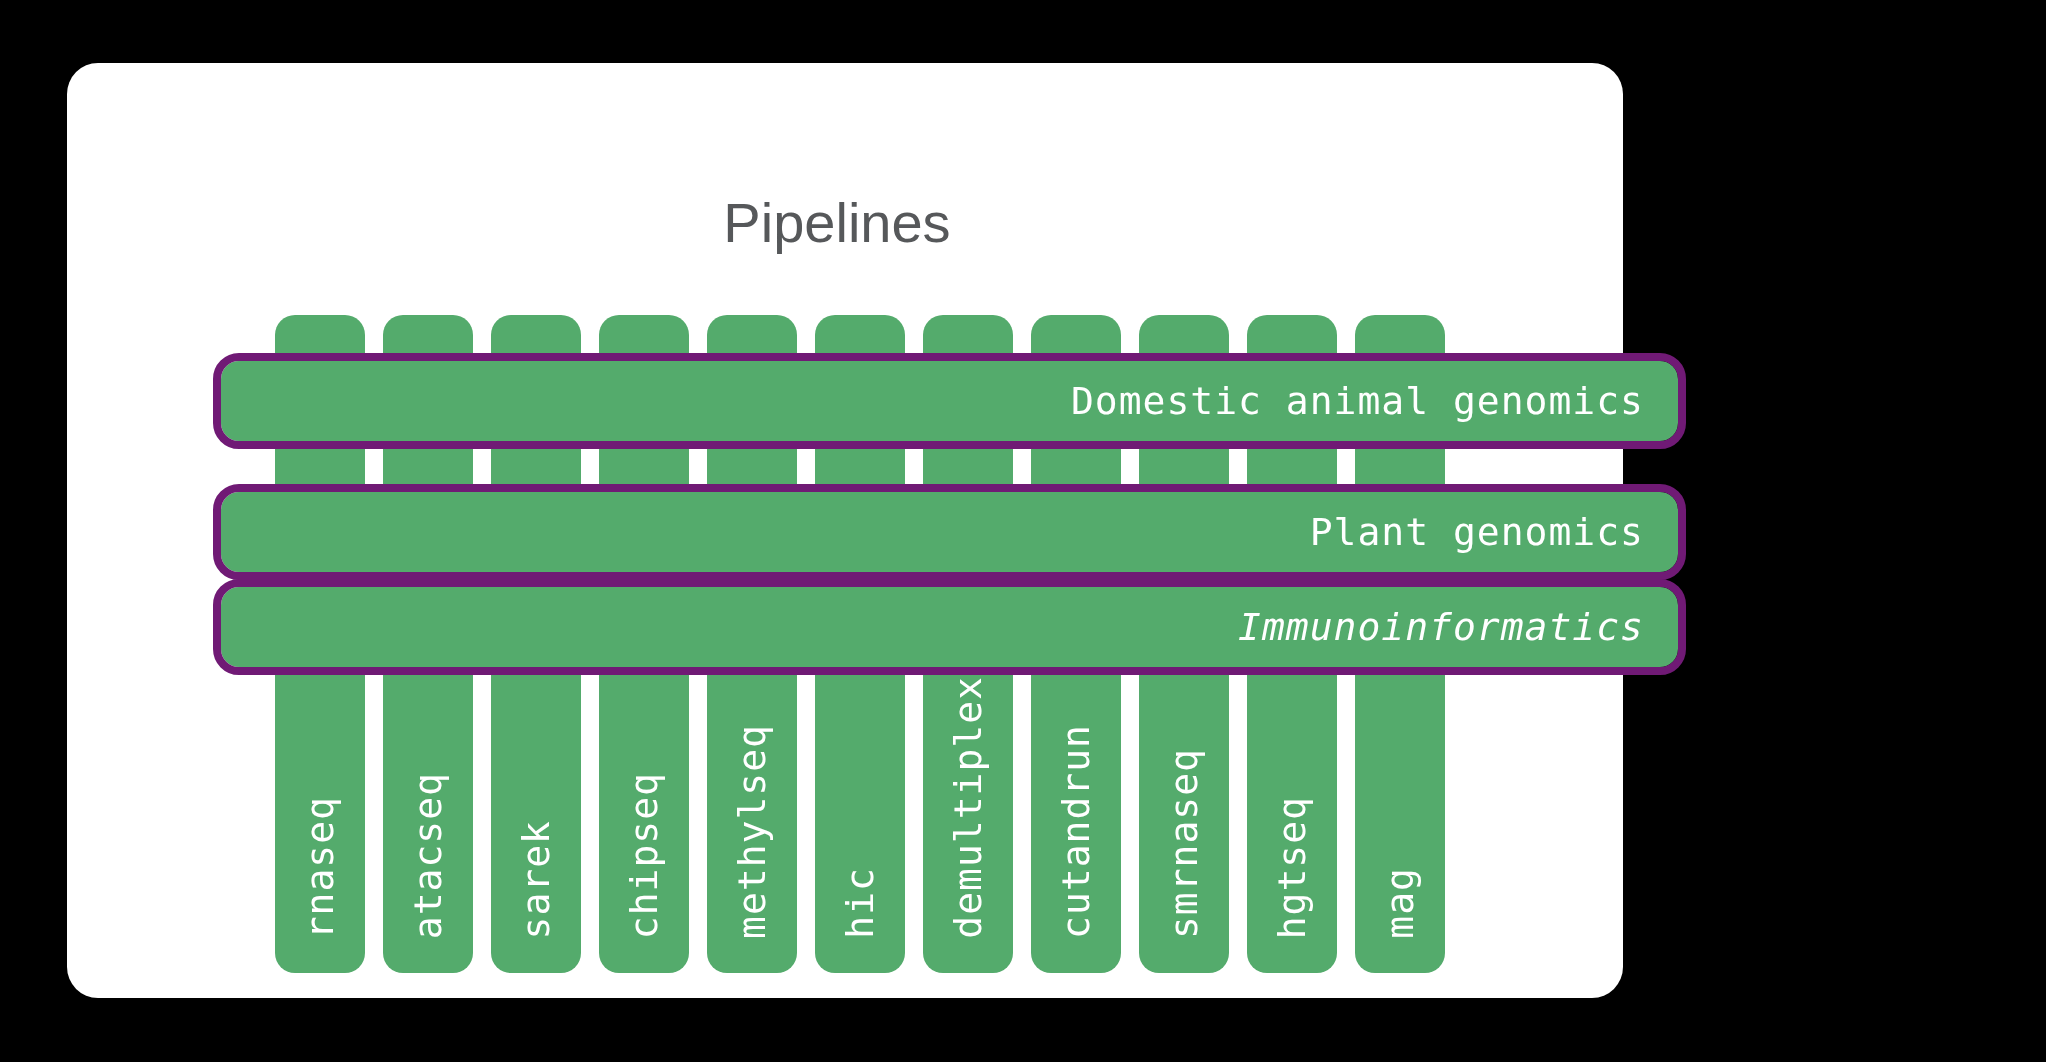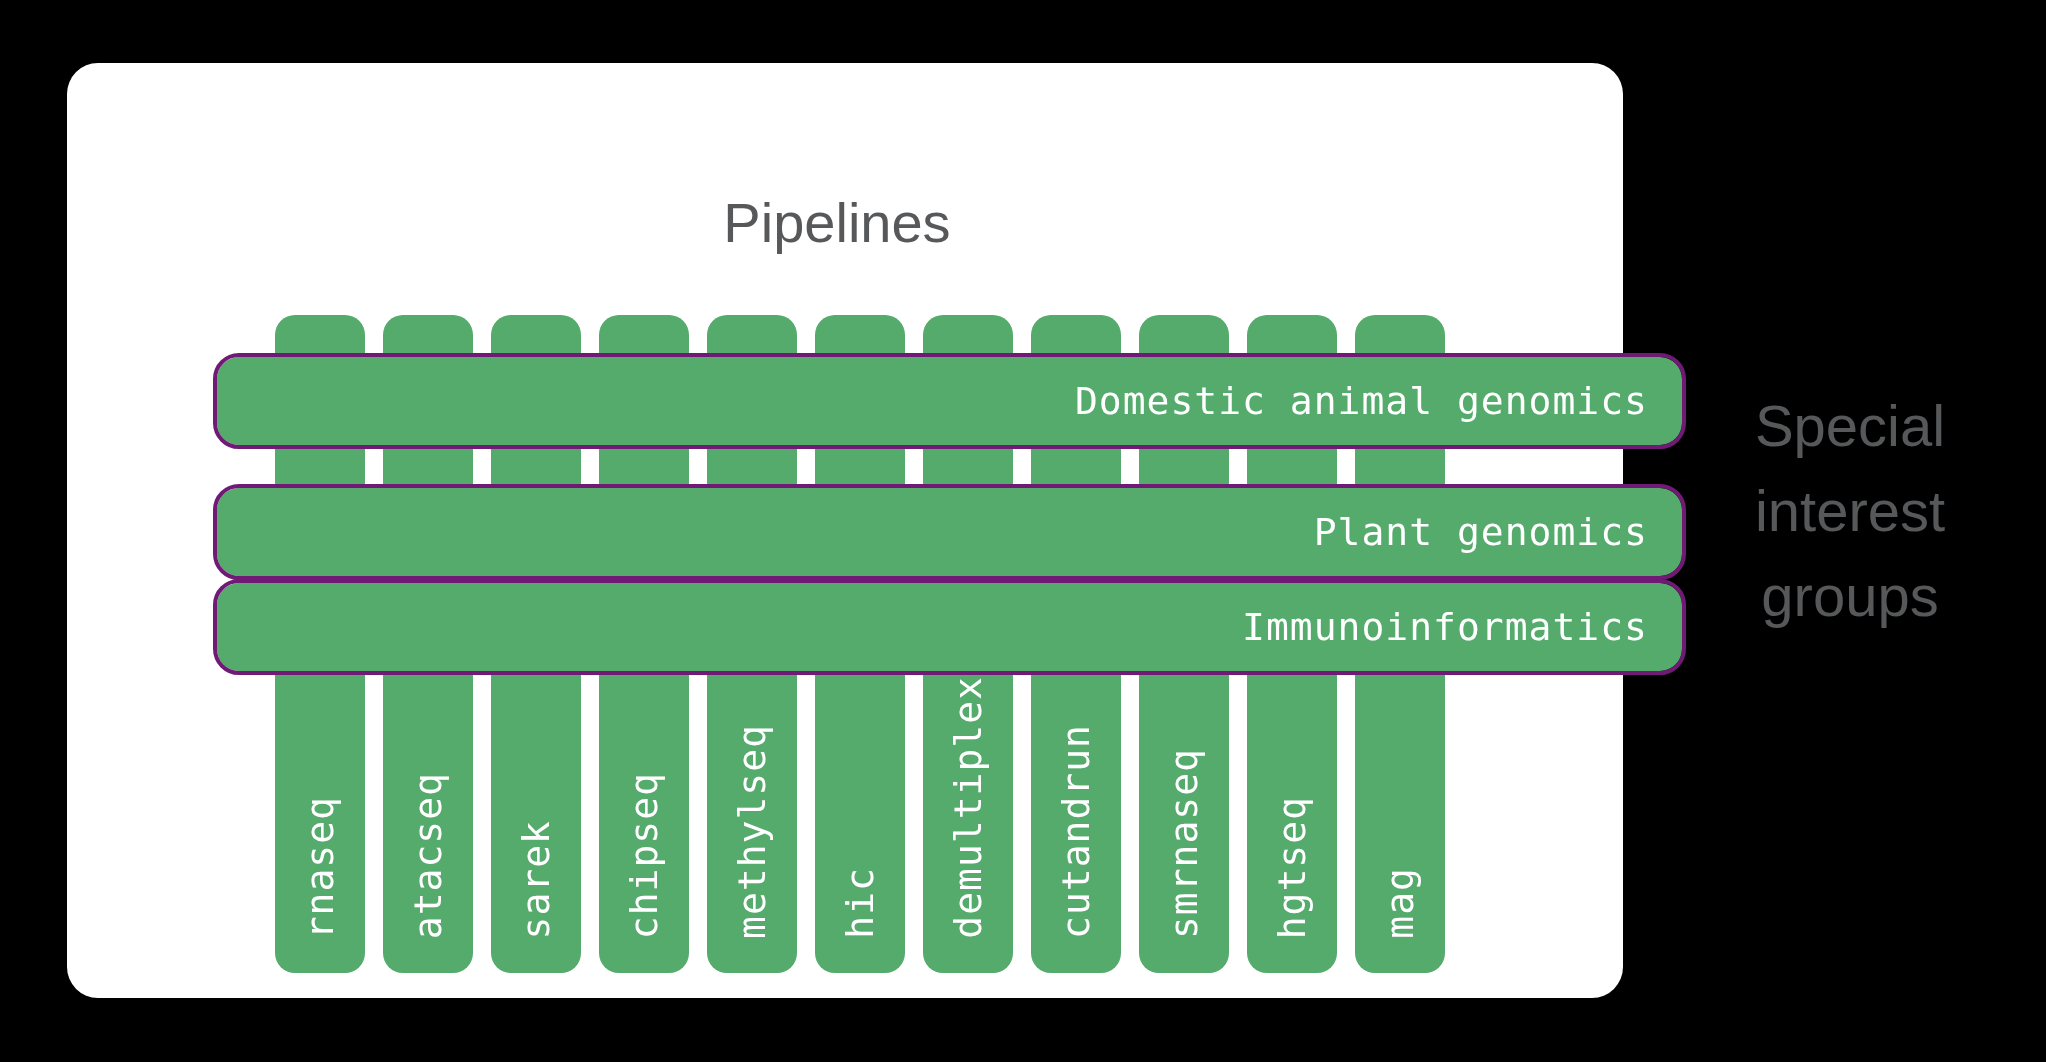--- a/index.html
+++ b/index.html
@@ -23,21 +23,21 @@
     padding-bottom:34px;box-sizing:border-box;
   }
   .vlabel{
     writing-mode:vertical-rl;transform:rotate(180deg);
     color:var(--bar-text,#fff);font-family:"DejaVu Sans Mono","Liberation Mono",monospace;
     font-size:38px;letter-spacing:1px;white-space:nowrap;
   }
   .hbar{
     position:absolute;left:146px;width:1473px;height:96px;
     background:var(--green,#54ab6c);background-clip:padding-box;
-    border:4px solid #701a75;border-radius:26px;box-sizing:border-box;
+    border:8px solid #701a75;border-radius:26px;box-sizing:border-box;
     display:flex;align-items:center;justify-content:flex-end;
     padding-right:34px;
   }
   .hlabel{
     color:var(--bar-text,#fff);font-family:"DejaVu Sans Mono","Liberation Mono",monospace;
     font-size:38px;letter-spacing:1px;white-space:nowrap;
   }
   .side{
     position:absolute;left:1633px;top:320px;width:300px;
     text-align:center;font-size:58px;line-height:85px;
@@ -89,25 +89,20 @@
         </div>
       </div>
 
     <div id="groups">
         <div class="hbar" style="top: 290px;">
           <span class="hlabel">Domestic animal genomics</span>
         </div>
         <div class="hbar" style="top: 403px; margin-top: 18px;">
           <span class="hlabel">Plant genomics</span>
         </div>
-        <div class="hbar" style="top: 516px;">
+        <div class="hbar" style="top: 516px; font-style: italic;">
           <span class="hlabel">Immunoinformatics</span>
         </div>
       </div>
 
-    <div class="side" id="side-label">
-        <span class="side-line">Special</span>
-        <span class="side-line">interest</span>
-        <span class="side-line">groups</span>
-      </div>
 
   </div>
 </div>
 
 </body></html>

